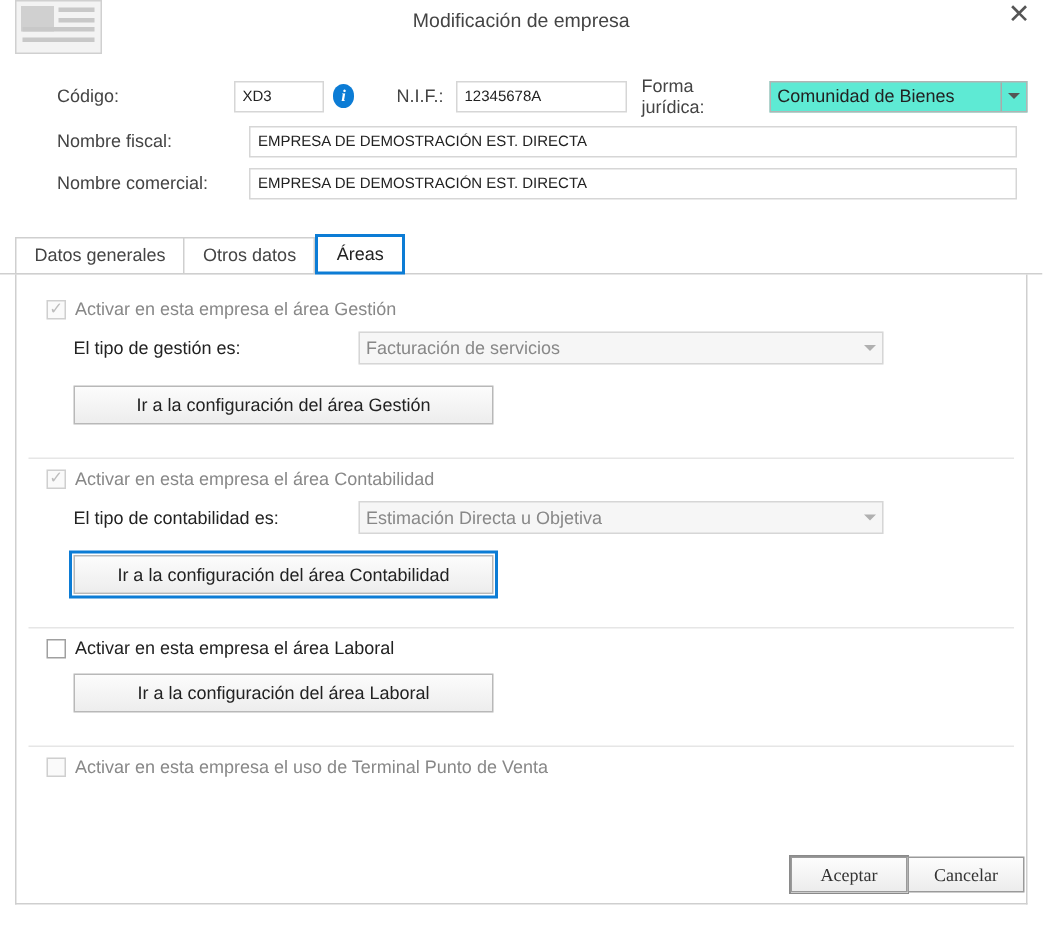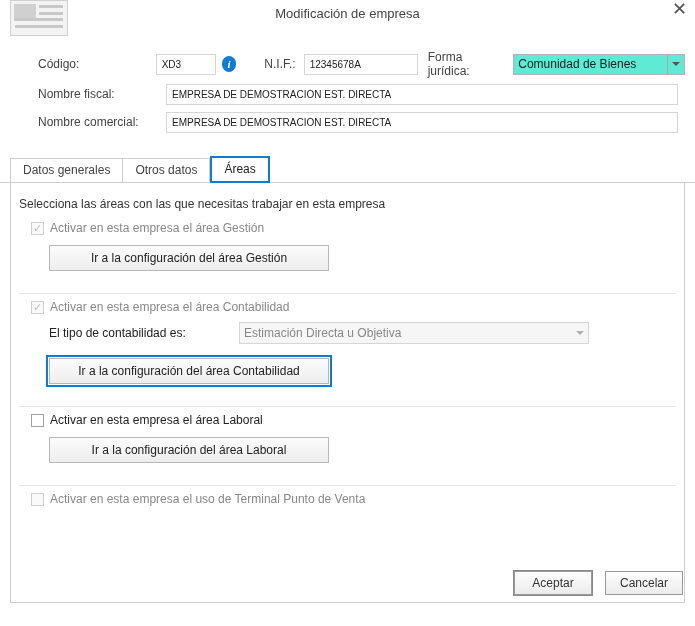--- a/index.html
+++ b/index.html
@@ -247,21 +247,22 @@
   }
   .divider {
     border-top: 1px solid #e6e6e6;
     margin: 4px 0;
   }
   .footer {
     position: absolute;
     bottom: 8px;
     right: 12px;
     display: flex;
-    gap: 13px;
+    gap: 0;
+    font-family: Liberation Serif, serif;
   }
   .footer .fbtn {
     border: 1px solid #9a9a9a;
     background: linear-gradient(#fdfdfd,#ececec);
     height: 24px;
     width: 78px;
     display: inline-flex;
     align-items: center;
     justify-content: center;
     font-size: 12px;
@@ -314,29 +315,35 @@
     </div>
   </div>
 
   <div class="tabs">
     <div class="tab inactive">Datos generales</div>
     <div class="tab inactive">Otros datos</div>
     <div class="tab active">Áreas</div>
   </div>
 
   <div class="content">
-    <div class="intro">Selecciona las áreas con las que necesitas trabajar en esta empresa</div>
 
     
     <div class="chk-row">
       <span class="chk disabled">
           <span class="mark">✓</span>
         </span>
       <span class="chk-label">Activar en esta empresa el área Gestión</span>
     </div>
+    <div class="opt-row">
+      <span class="olbl">El tipo de gestión es:</span>
+      <div class="dd">
+        <span>Facturación de servicios</span>
+        <span class="arrow"></span>
+      </div>
+    </div>
     <div class="btn">
         <span>Ir a la configuración del área Gestión</span>
       </div>
     <div class="divider"></div>
 
     
     <div class="chk-row">
       <span class="chk disabled">
           <span class="mark">✓</span>
         </span>

